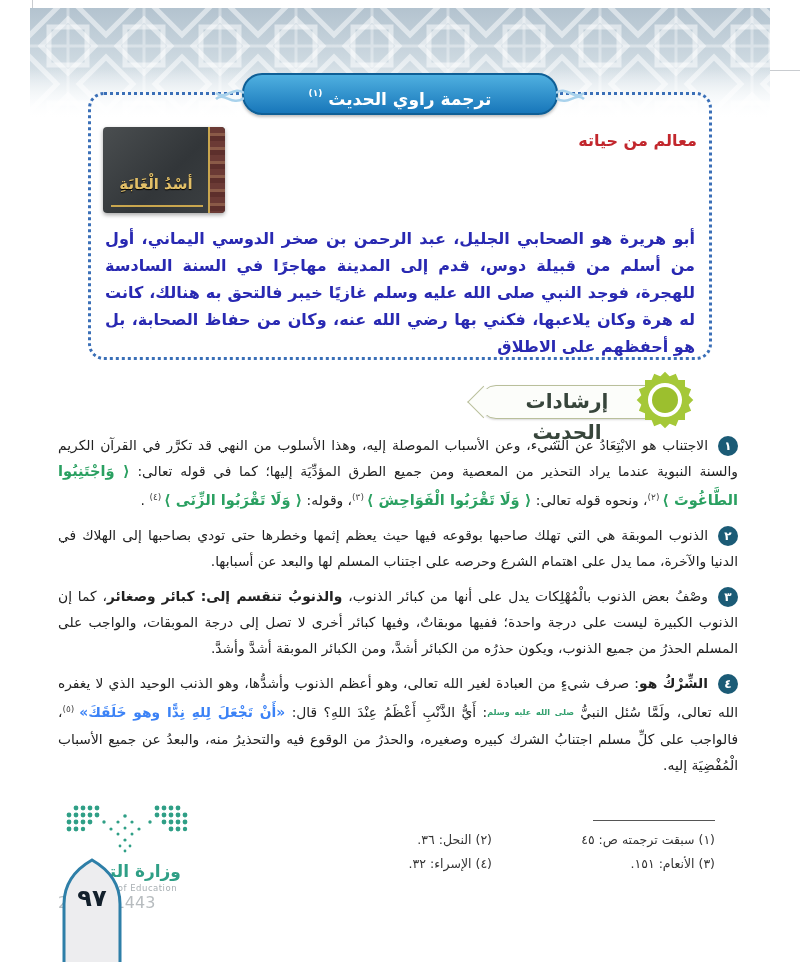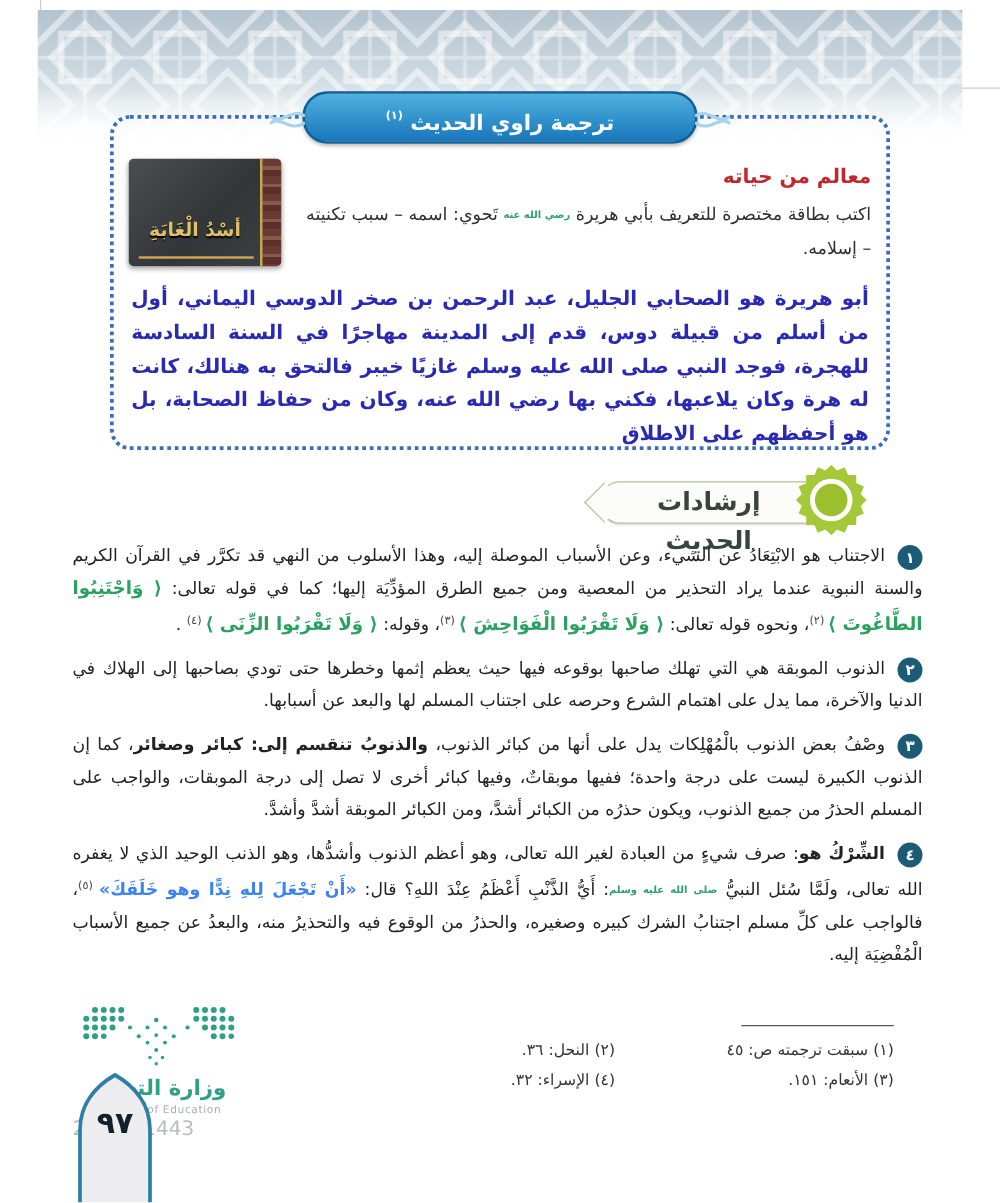--- a/index.html
+++ b/index.html
@@ -132,21 +132,20 @@
     <sup>(١)</sup>
     <svg class="flourish fl-right" width="30" height="20" viewBox="0 0 30 20">
       <path d="M30,8 C20,0 12,16 2,8 M30,13 C18,22 10,6 2,14" stroke="#a9d2ec" stroke-width="2.5" fill="none"></path>
     </svg>
   </div>
 
   <div class="bio-box">
     <div class="bio-top">
       <div class="bio-texts">
         <p class="heading-red">معالم من حياته</p>
-        <p class="prompt"><span class="seg-n">اكتب بطاقة مختصرة للتعريف بأبي هريرة </span><span class="seg-honorific">رضي الله عنه</span><span class="seg-n"> تَحوي: اسمه – سبب تكنيته – إسلامه.</span></p>
       </div>
       <div class="book">
         <div class="book-spine"></div>
         <div class="book-title">أسْدُ الْغَابَةِ</div>
         <div class="book-goldline"></div>
       </div>
     </div>
     <p class="bio-main">أبو هريرة هو الصحابي الجليل، عبد الرحمن بن صخر الدوسي اليماني، أول من أسلم من قبيلة دوس، قدم إلى المدينة مهاجرًا في السنة السادسة للهجرة، فوجد النبي صلى الله عليه وسلم غازيًا خيبر فالتحق به هنالك، كانت له هرة وكان يلاعبها، فكني بها رضي الله عنه، وكان من حفاظ الصحابة، بل هو أحفظهم على الاطلاق</p>
   </div>
 

